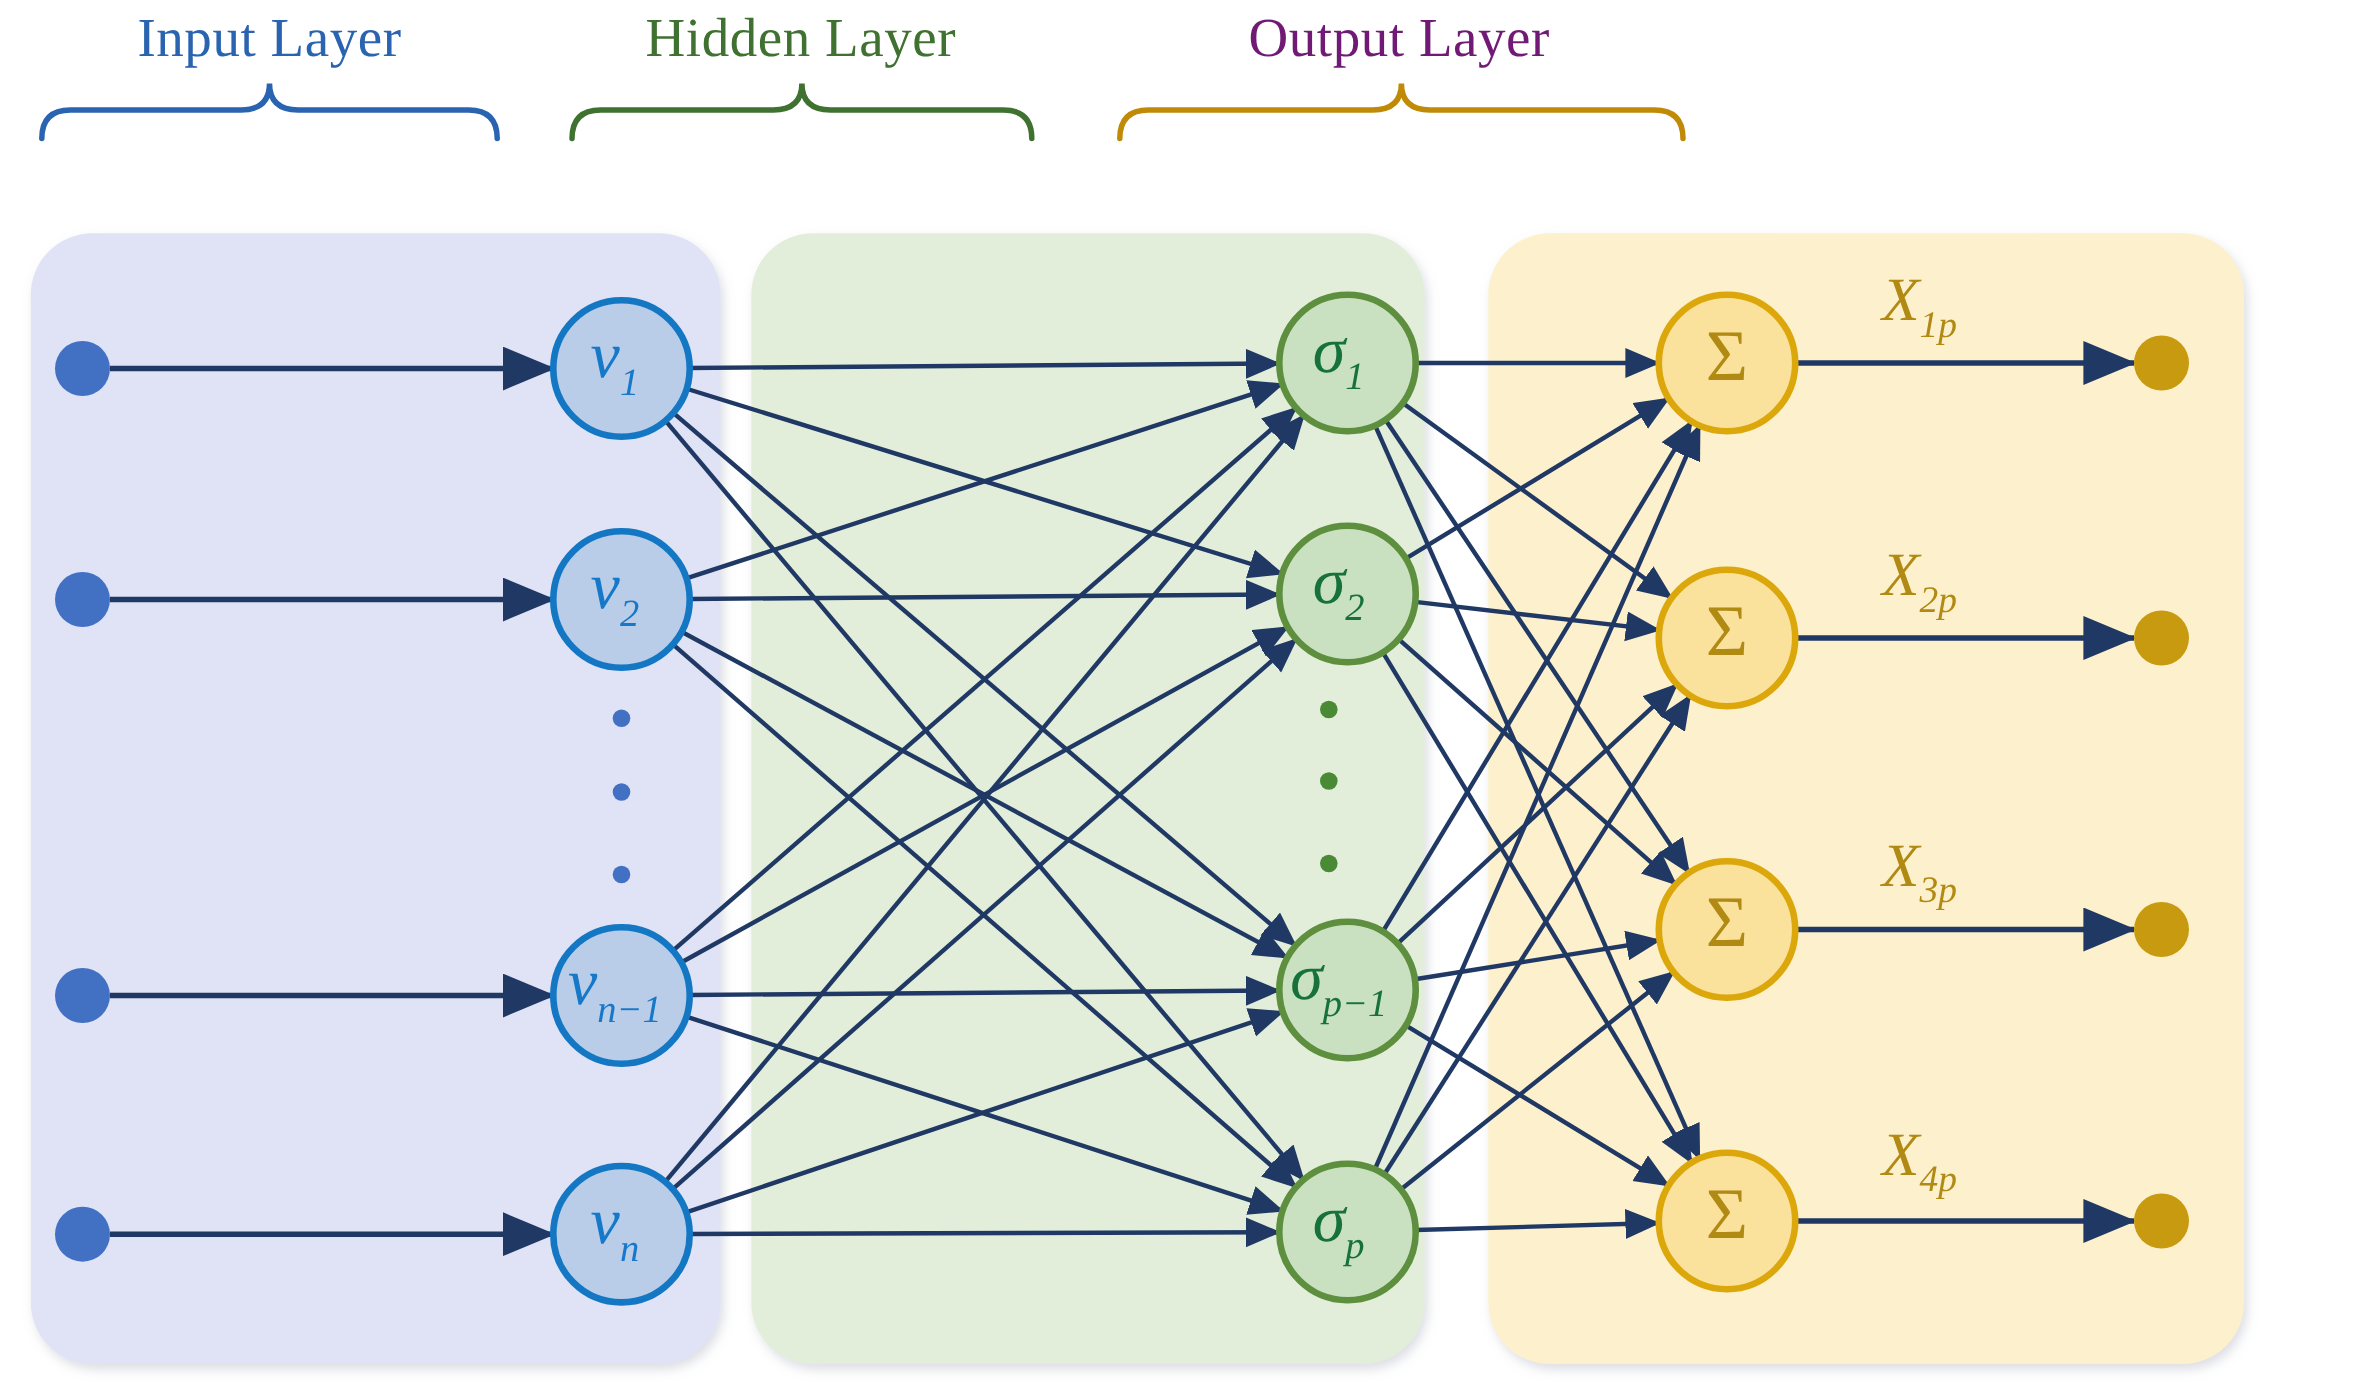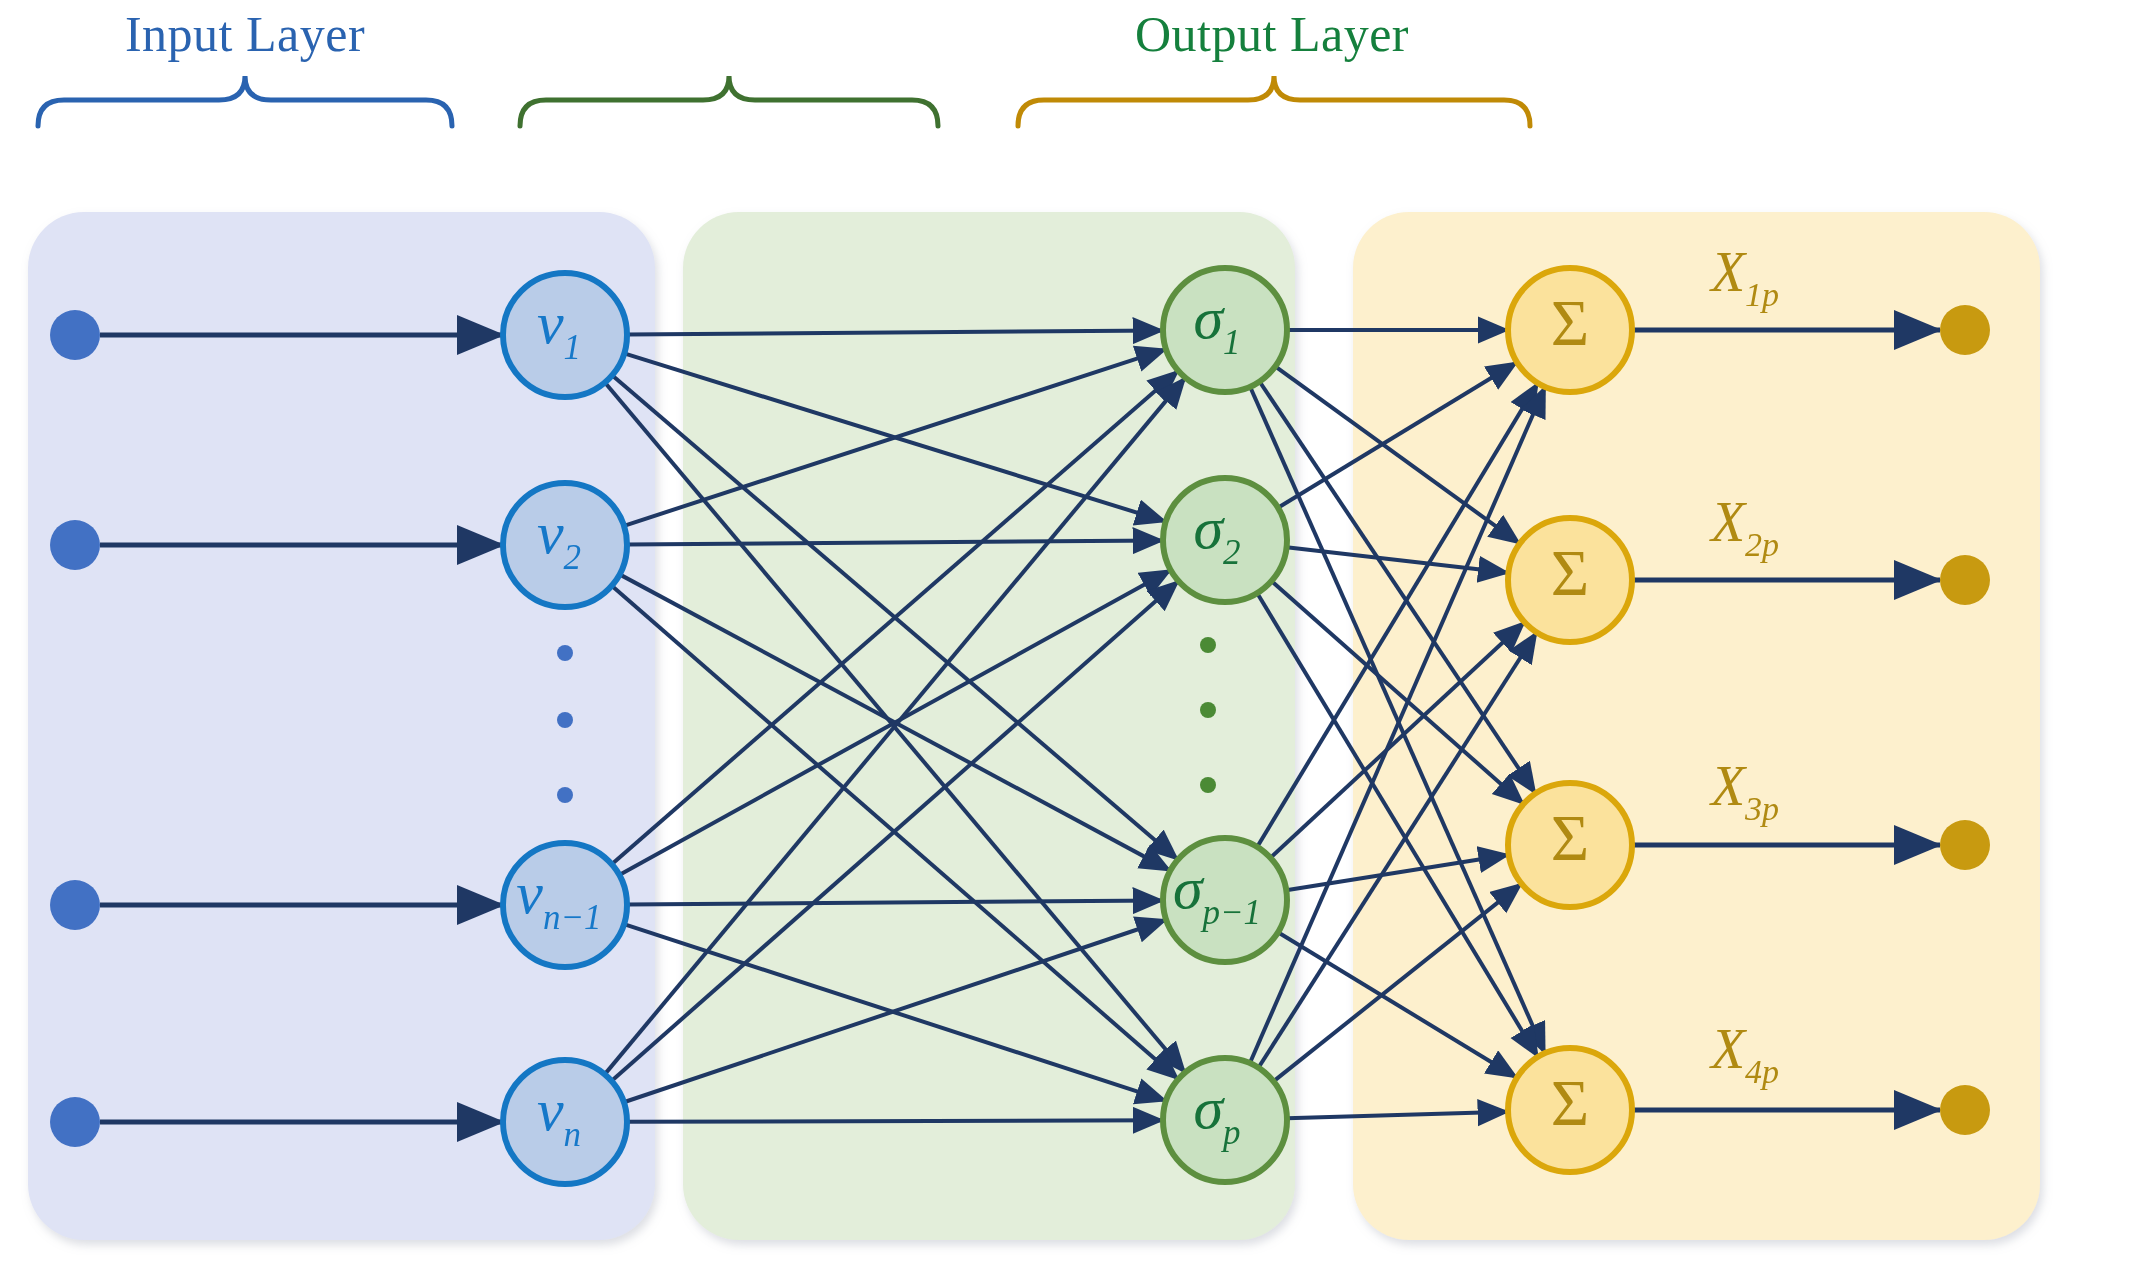--- a/index.html
+++ b/index.html
@@ -147,15 +147,16 @@
       </g>
     <g id="outlabels">
         <text x="1745" y="278" fill="#b08a12" font-size="56" text-anchor="middle" class="node-text"><tspan>X</tspan><tspan dy="20" font-size="34" font-style="italic">1p</tspan></text>
         <text x="1745" y="528" fill="#b08a12" font-size="56" text-anchor="middle" class="node-text"><tspan>X</tspan><tspan dy="20" font-size="34" font-style="italic">2p</tspan></text>
         <text x="1745" y="792" fill="#b08a12" font-size="56" text-anchor="middle" class="node-text"><tspan>X</tspan><tspan dy="20" font-size="34" font-style="italic">3p</tspan></text>
         <text x="1745" y="1055" fill="#b08a12" font-size="56" text-anchor="middle" class="node-text"><tspan>X</tspan><tspan dy="20" font-size="34" font-style="italic">4p</tspan></text>
       </g>
   </svg>
 
   <div class="layer-label" id="lbl-input" style="color: rgb(42, 99, 176); left: -55px; top: 5px; width: 600px;">Input Layer</div>
-  <div class="layer-label" id="lbl-output" style="color: #15803d; left: 972px; top: 5px; width: 600px;">Output Layer</div>
+  <div class="layer-label" id="lbl-hidden" style="color: rgb(63, 113, 48); left: 428px; top: 5px; width: 600px;">Hidden Layer</div>
+  <div class="layer-label" id="lbl-output" style="color: #701a75; left: 972px; top: 5px; width: 600px;">Output Layer</div>
 
 </div>
 
 </body></html>

